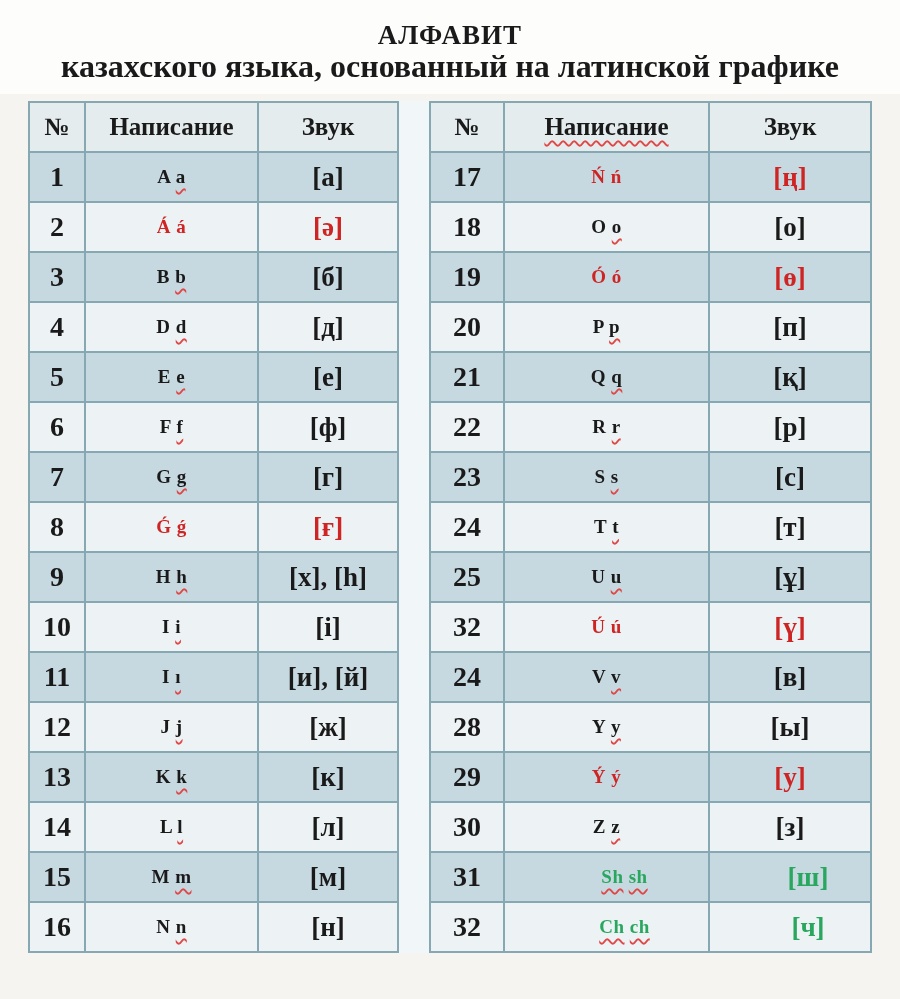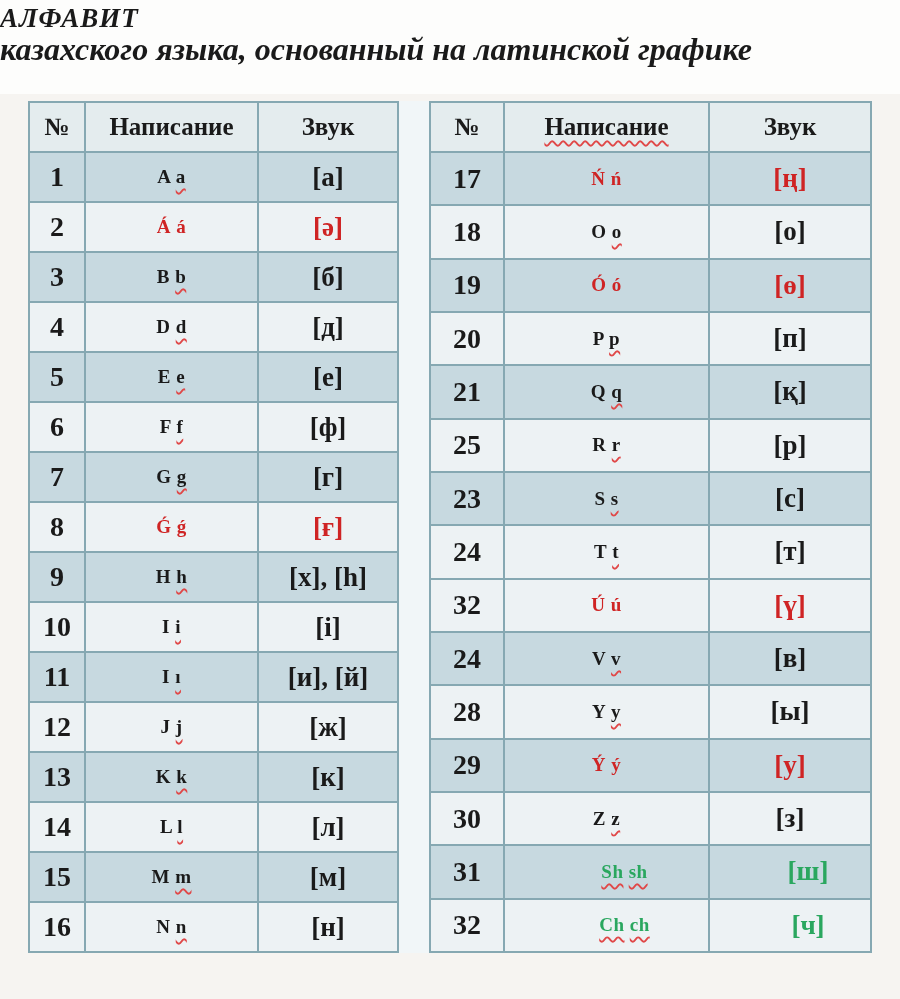--- a/index.html
+++ b/index.html
@@ -15,21 +15,21 @@
     --page_bg:#f6f4f1;
     --title_bg:#fdfdfc;
   }
   html,body{margin:0;padding:0;}
   body{
     width:900px;height:999px;overflow:hidden;position:relative;
     background:linear-gradient(var(--title_bg) 0 94px, var(--page_bg) 94px 100%);
     font-family:"Liberation Serif","DejaVu Serif",serif;
     font-weight:bold;color:var(--black);
   }
-  .title-wrap{padding-top:3px;text-align:left;font-style:italic;}
+  .title-wrap{padding-top:20px;text-align:center;}
   .title-line1{font-size:27px;line-height:30px;letter-spacing:1px;}
   .title-line2{font-size:32px;line-height:32px;}
   .tables-wrap{
     position:absolute;left:28px;top:101px;
     display:flex;gap:30px;
     background:var(--gap_bg);
   }
   table{border-collapse:collapse;table-layout:fixed;}
   .t-left{width:369px;}
   .t-right{width:441px;}
@@ -198,34 +198,39 @@
           <td class="num c-black">20</td>
           <td class="writing c-black"><span>P</span> <span class="sq">p</span></td>
           <td class="sound c-black">[п]</td>
         </tr>
         <tr class="dark">
           <td class="num c-black">21</td>
           <td class="writing c-black"><span>Q</span> <span class="sq">q</span></td>
           <td class="sound c-black">[қ]</td>
         </tr>
         <tr class="light">
-          <td class="num c-black">25</td>
+          <td class="num c-black">22</td>
           <td class="writing c-black"><span>R</span> <span class="sq">r</span></td>
           <td class="sound c-black">[р]</td>
         </tr>
         <tr class="dark">
           <td class="num c-black">23</td>
           <td class="writing c-black"><span>S</span> <span class="sq">s</span></td>
           <td class="sound c-black">[с]</td>
         </tr>
         <tr class="light">
           <td class="num c-black">24</td>
           <td class="writing c-black"><span>T</span> <span class="sq">t</span></td>
           <td class="sound c-black">[т]</td>
         </tr>
+        <tr class="dark">
+          <td class="num c-black">25</td>
+          <td class="writing c-black"><span>U</span> <span class="sq">u</span></td>
+          <td class="sound c-black">[ұ]</td>
+        </tr>
         <tr class="light">
           <td class="num c-black">32</td>
           <td class="writing c-red"><span>Ú</span> <span>ú</span></td>
           <td class="sound c-red">[ү]</td>
         </tr>
         <tr class="dark">
           <td class="num c-black">24</td>
           <td class="writing c-black"><span>V</span> <span class="sq">v</span></td>
           <td class="sound c-black">[в]</td>
         </tr>

